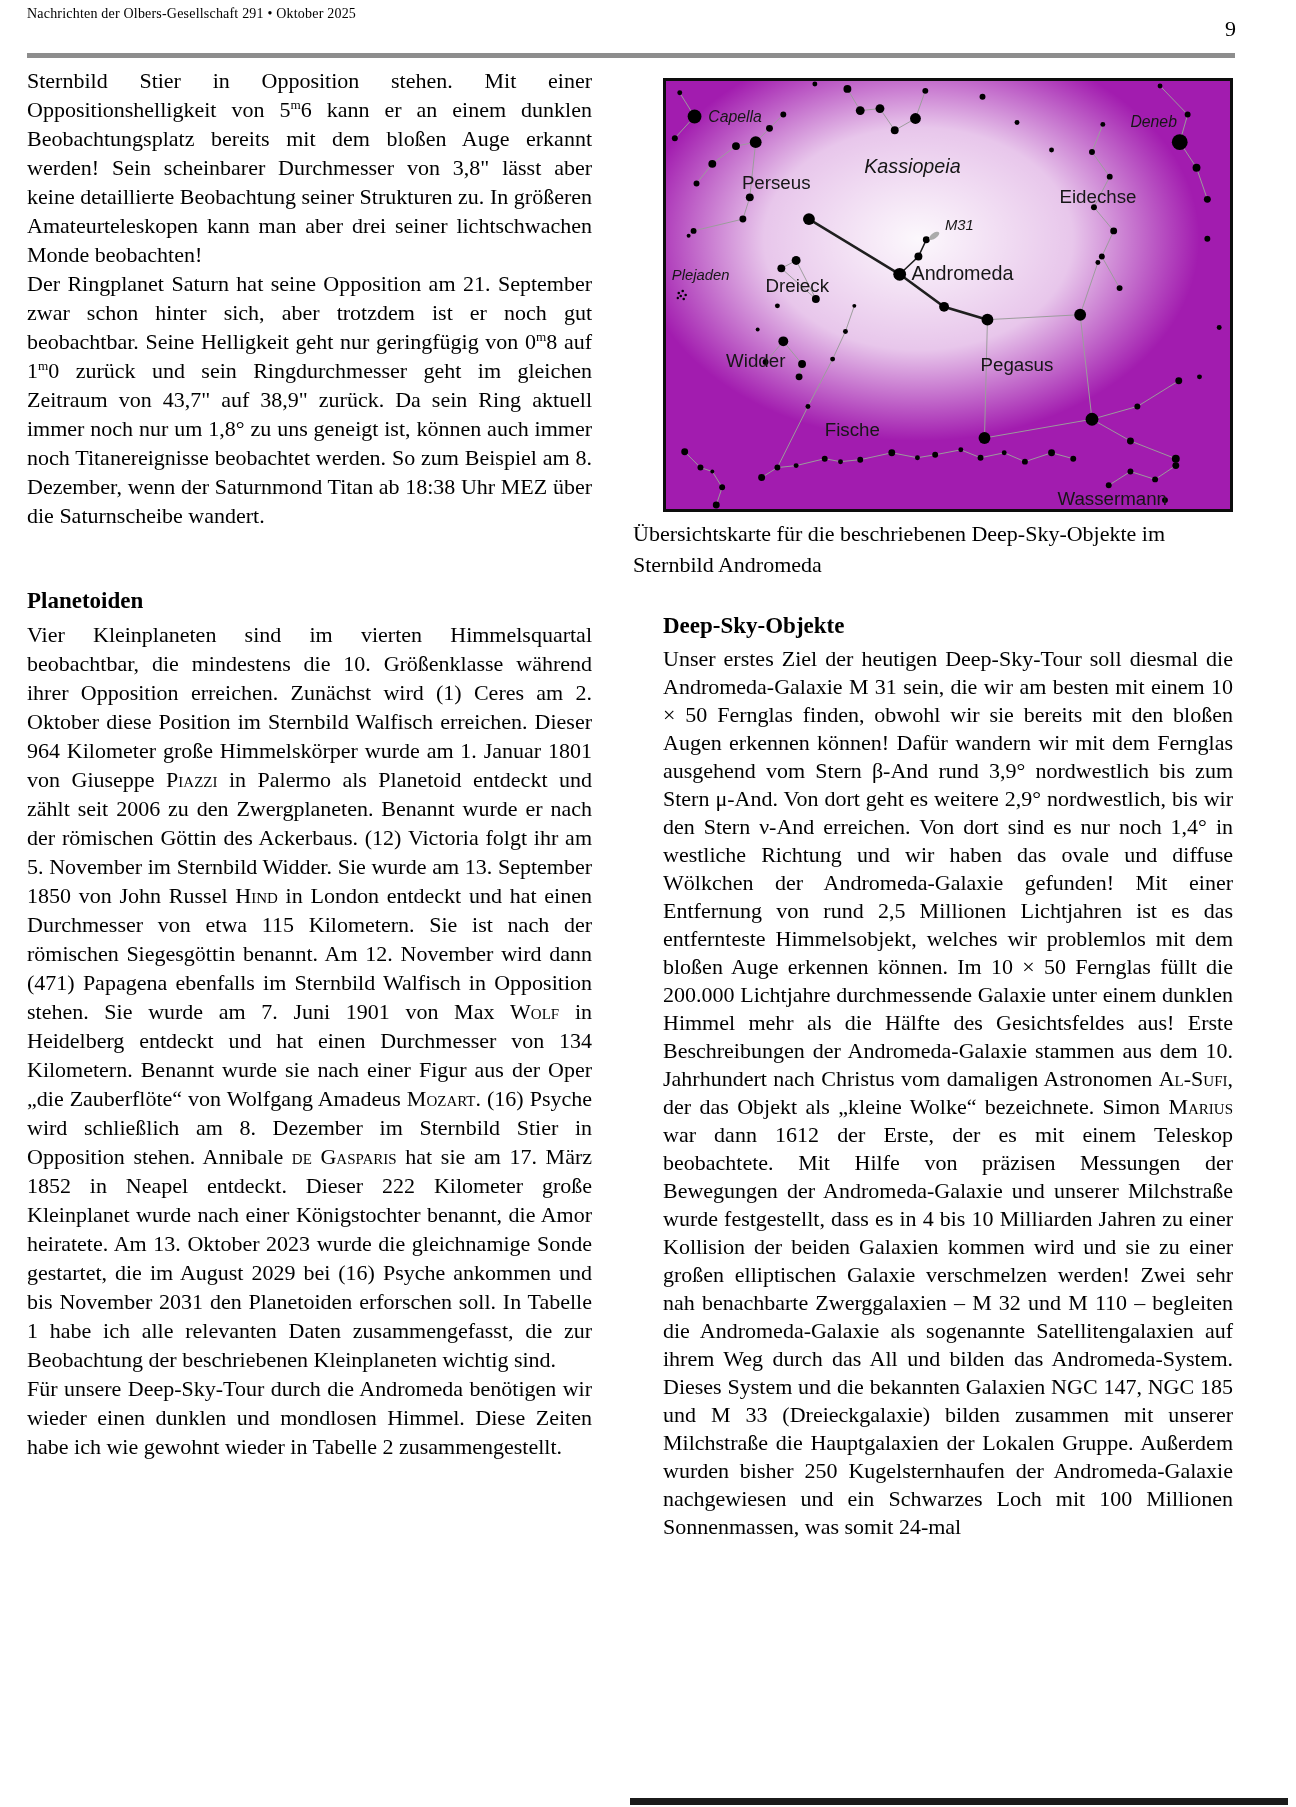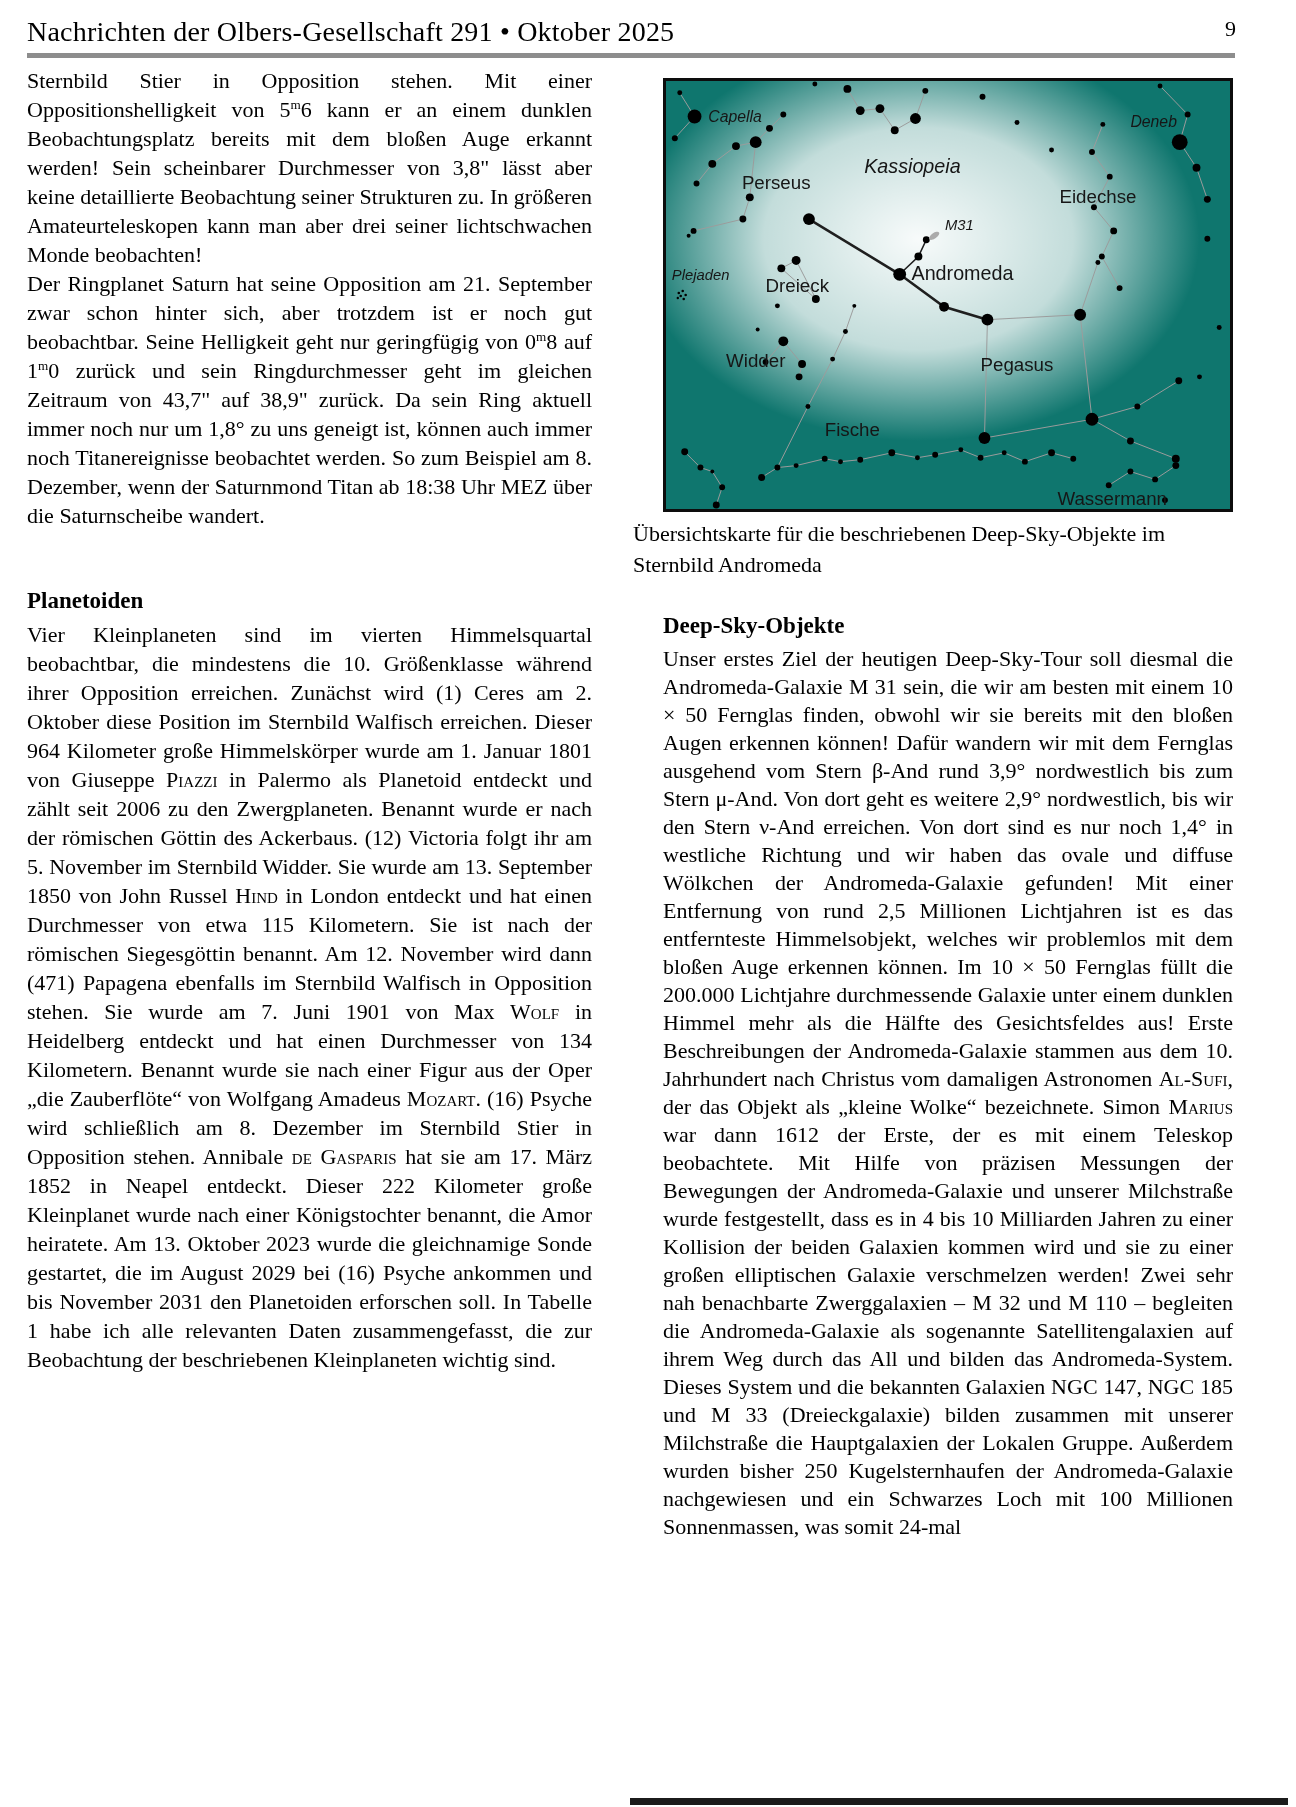--- a/index.html
+++ b/index.html
@@ -1,21 +1,21 @@
 <!DOCTYPE html>
 <html lang="de"><head>
 <meta charset="utf-8">
 <style>
   html,body{margin:0;padding:0;}
   body{
     width:1296px;height:1807px;position:relative;overflow:hidden;
     background:#ffffff;color:#000;
     font-family:"Liberation Serif", serif;
   }
-  .header-title{position:absolute;left:27px;top:16px;font-size:28px;letter-spacing:.2px;}
+  .header-title{position:absolute;left:27px;top:6px;font-size:14px;letter-spacing:.2px;}
   .page-number{position:absolute;right:60px;top:16px;font-size:22px;}
   .rule-top{position:absolute;left:27px;top:53px;width:1208px;height:5px;background:#8d8d8d;}
   .rule-bottom{position:absolute;left:630px;top:1798px;width:658px;height:7px;background:#1b1b1b;}
 
   .col-left{
     position:absolute;left:27px;top:66px;width:565px;
     font-size:22px;line-height:29px;text-align:justify;hyphens:auto;
   }
   .col-right{
     position:absolute;left:663px;top:612px;width:570px;
@@ -23,21 +23,21 @@
   }
   .para{margin:0;}
   .heading{font-weight:bold;font-size:23px;margin:56px 0 5px 0;}
   .col-right .heading:first-child{margin-top:0;}
   sup.m{font-size:0.60em;vertical-align:super;line-height:0;}
   .b{font-weight:normal;}
   .sc{font-variant:small-caps;}
 
   .figure{
     position:absolute;left:663px;top:78px;width:570px;height:434px;
-    border:3px solid #0d0d0d;box-sizing:border-box;background:#0f766e;
+    border:3px solid #0d0d0d;box-sizing:border-box;background:#a21caf;
   }
   .figure svg{display:block;width:564px;height:428px;}
   .fig-caption{
     position:absolute;left:633px;top:518px;width:578px;
     font-size:22px;line-height:31px;text-align:left;
   }
   .map-label{font-family:"Liberation Sans", sans-serif;fill:#161616;}
   .map-label.italic{font-style:italic;}
 </style>
 </head>
@@ -45,20 +45,21 @@
 
 <div class="header-title">Nachrichten der Olbers-Gesellschaft 291 • Oktober 2025</div>
 <div class="page-number">9</div>
 <div class="rule-top"></div>
 
 <div class="col-left" id="left-col">
     <div class="para"><span class="">Sternbild Stier in Opposition stehen. Mit einer Oppositionshelligkeit von 5</span><sup class="m">m</sup><span class="">6 kann er an einem dunklen Beobachtungsplatz bereits mit dem bloßen Auge erkannt werden! Sein scheinbarer Durchmesser von 3,8" lässt aber keine detaillierte Beobachtung seiner Strukturen zu. In größeren Amateurteleskopen kann man aber drei seiner lichtschwachen Monde beobachten!</span></div>
     <div class="para"><span class="">Der Ringplanet </span><span class="b ">Saturn</span><span class=""> hat seine Opposition am 21. September zwar schon hinter sich, aber trotzdem ist er noch gut beobachtbar. Seine Helligkeit geht nur geringfügig von 0</span><sup class="m">m</sup><span class="">8 auf 1</span><sup class="m">m</sup><span class="">0 zurück und sein Ringdurchmesser geht im gleichen Zeitraum von 43,7" auf 38,9" zurück. Da sein Ring aktuell immer noch nur um 1,8° zu uns geneigt ist, können auch immer noch Titanereignisse beobachtet werden. So zum Beispiel am 8. Dezember, wenn der Saturnmond Titan ab 18:38 Uhr MEZ über die Saturnscheibe wandert.</span></div>
     <div class="heading">Planetoiden</div>
     <div class="para"><span class="">Vier Kleinplaneten sind im vierten Himmelsquartal beobachtbar, die mindestens die 10. Größenklasse während ihrer Opposition erreichen. Zunächst wird </span><span class="b ">(1) Ceres</span><span class=""> am 2. Oktober diese Position im Sternbild Walfisch erreichen. Dieser 964 Kilometer große Himmelskörper wurde am 1. Januar 1801 von Giuseppe </span><span class="sc">Piazzi</span><span class=""> in Palermo als Planetoid entdeckt und zählt seit 2006 zu den Zwergplaneten. Benannt wurde er nach der römischen Göttin des Ackerbaus. </span><span class="b ">(12) Victoria</span><span class=""> folgt ihr am 5. November im Sternbild Widder. Sie wurde am 13. September 1850 von John Russel </span><span class="sc">Hind</span><span class=""> in London entdeckt und hat einen Durchmesser von etwa 115 Kilometern. Sie ist nach der römischen Siegesgöttin benannt. Am 12. November wird dann </span><span class="b ">(471) Papagena</span><span class=""> ebenfalls im Sternbild Walfisch in Opposition stehen. Sie wurde am 7. Juni 1901 von Max </span><span class="sc">Wolf</span><span class=""> in Heidelberg entdeckt und hat einen Durchmesser von 134 Kilometern. Benannt wurde sie nach einer Figur aus der Oper „die Zauberflöte“ von Wolfgang Amadeus </span><span class="sc">Mozart</span><span class="">. </span><span class="b ">(16) Psyche</span><span class=""> wird schließlich am 8. Dezember im Sternbild Stier in Opposition stehen. Annibale </span><span class="sc">de Gasparis</span><span class=""> hat sie am 17. März 1852 in Neapel entdeckt. Dieser 222 Kilometer große Kleinplanet wurde nach einer Königstochter benannt, die Amor heiratete. Am 13. Oktober 2023 wurde die gleichnamige Sonde gestartet, die im August 2029 bei (16) Psyche ankommen und bis November 2031 den Planetoiden erforschen soll. In Tabelle 1 habe ich alle relevanten Daten zusammengefasst, die zur Beobachtung der beschriebenen Kleinplaneten wichtig sind.</span></div>
+    <div class="para"><span class="">Für unsere Deep-Sky-Tour durch die Andromeda benötigen wir wieder einen dunklen und mondlosen Himmel. Diese Zeiten habe ich wie gewohnt wieder in Tabelle 2 zusammengestellt.</span></div>
   </div>
 
 <div class="figure">
   <svg id="star-map-svg" viewBox="0 0 570 434" xmlns="http://www.w3.org/2000/svg">
     <defs>
       <radialGradient id="glow" cx="50%" cy="50%" r="50%">
         <stop offset="0%" stop-color="#ffffff" stop-opacity="0.97"></stop>
         <stop offset="55%" stop-color="#ffffff" stop-opacity="0.75"></stop>
         <stop offset="100%" stop-color="#ffffff" stop-opacity="0"></stop>
       </radialGradient>

